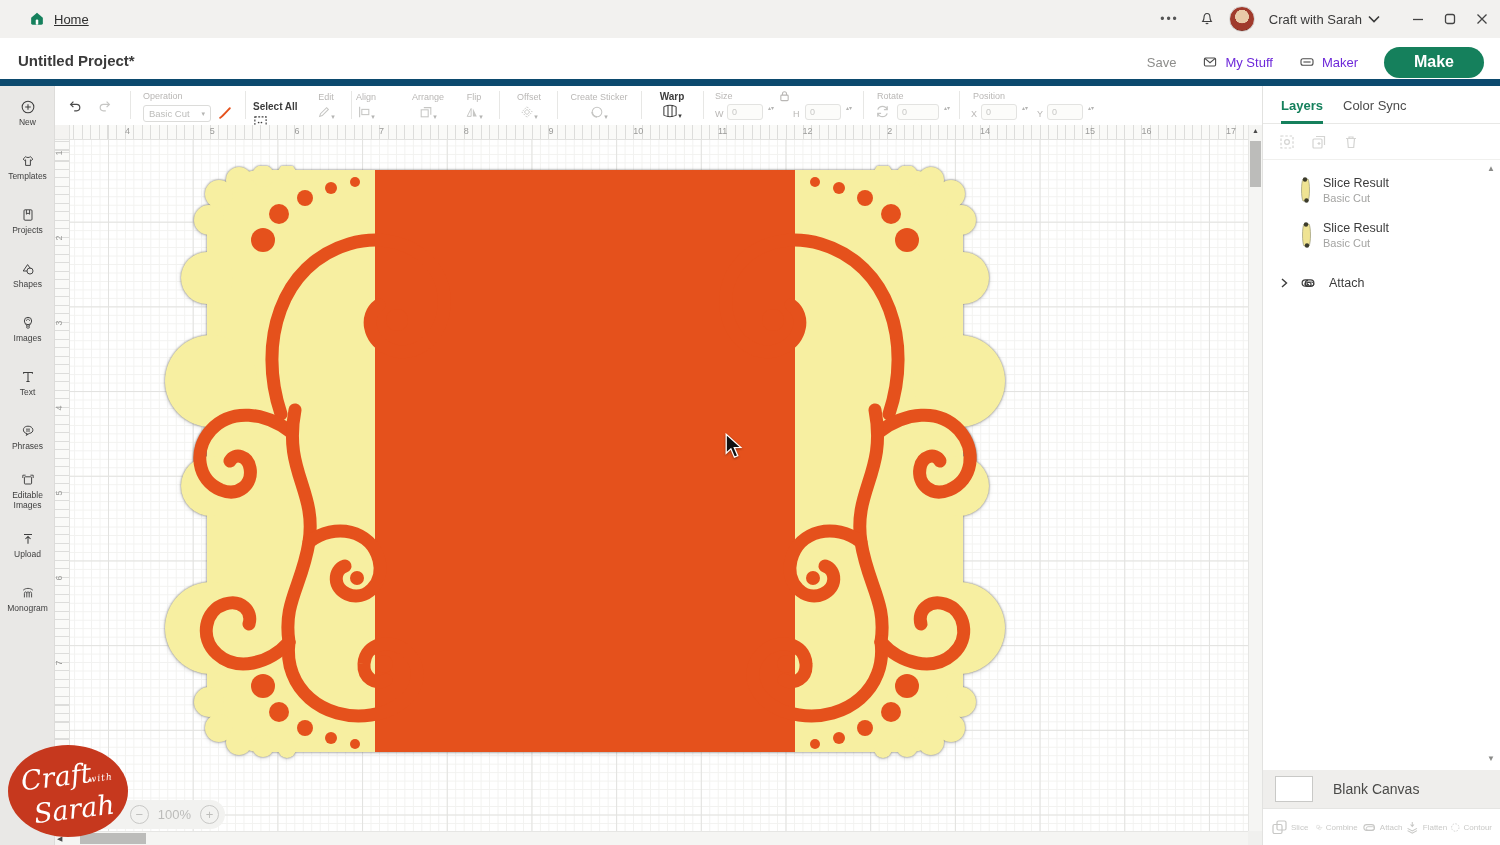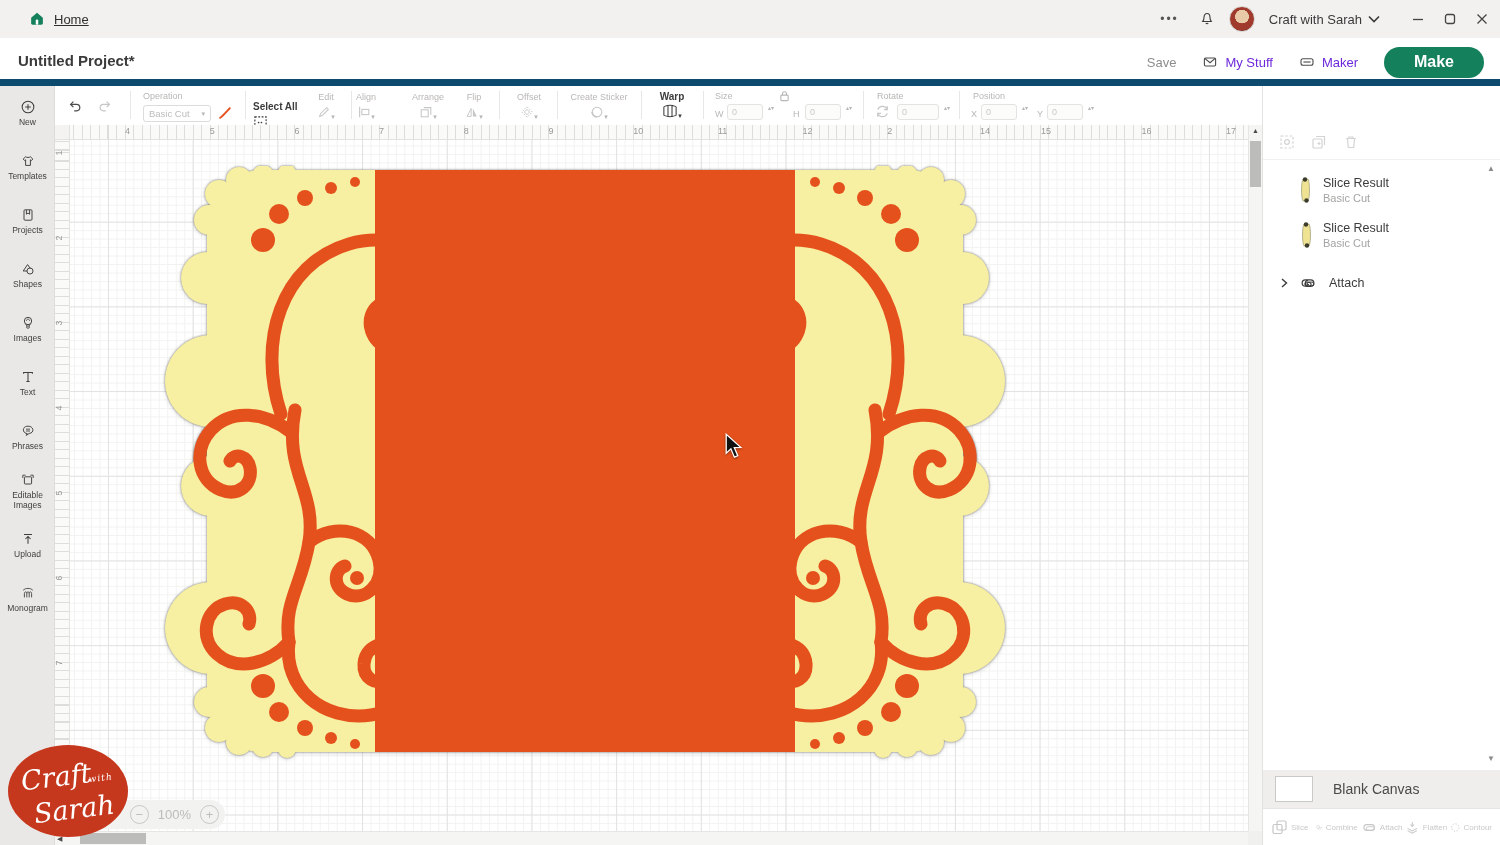--- a/index.html
+++ b/index.html
@@ -388,21 +388,21 @@
         <span class="rt" style="left: 137.7px;">5</span>
         <span class="rt" style="left: 222.4px;">6</span>
         <span class="rt" style="left: 307.1px;">7</span>
         <span class="rt" style="left: 391.8px;">8</span>
         <span class="rt" style="left: 476.5px;">9</span>
         <span class="rt" style="left: 561.2px;">10</span>
         <span class="rt" style="left: 645.9px;">11</span>
         <span class="rt" style="left: 730.6px;">12</span>
         <span class="rt" style="left: 815.3px;">2</span>
         <span class="rt" style="left: 880px; padding-left: 28px;">14</span>
-        <span class="rt" style="left: 957px; padding-left: 12px;">15</span>
+        <span class="rt" style="left: 1001px; padding-left: 12px;">15</span>
         <span class="rt" style="left: 1069.4px;">16</span>
         <span class="rt" style="left: 1154.1px;">17</span>
       </div>
     <div class="ruler-left">
         <span class="rl" style="top: 8px;">1</span>
         <span class="rl" style="top: 93px;">2</span>
         <span class="rl" style="top: 178px;">3</span>
         <span class="rl" style="top: 263px;">4</span>
         <span class="rl" style="top: 348px;">5</span>
         <span class="rl" style="top: 433px;">6</span>
@@ -484,20 +484,24 @@
       <div class="hthumb"></div>
     </div>
     <div class="vscroll">
       <span class="varrow">▲</span>
       <div class="vthumb"></div>
     </div>
     <div class="scroll-corner"></div>
   </div>
 
   <div class="rpanel">
+    <div class="rp-tabs">
+      <div class="rp-tab layers">Layers</div>
+      <div class="rp-tab colorsync">Color Sync</div>
+    </div>
     <div class="rp-icons">
       <svg width="16" height="16" viewBox="0 0 16 16">
         <rect x="2" y="2" width="12" height="12" fill="none" stroke="#d4d4d2" stroke-width="1.2" stroke-dasharray="2.5 1.8"></rect>
         <circle cx="8" cy="8" r="2.4" fill="none" stroke="#d4d4d2" stroke-width="1.2"></circle>
       </svg>
       <svg width="16" height="16" viewBox="0 0 16 16">
         <rect x="2" y="5" width="9" height="9" rx="1" fill="none" stroke="#d4d4d2" stroke-width="1.2"></rect>
         <path d="M5 2.5 H13.5 V11 M6.5 9.5 H9.5 M8 8 V11" fill="none" stroke="#d4d4d2" stroke-width="1.2"></path>
       </svg>
       <svg width="16" height="16" viewBox="0 0 16 16">

